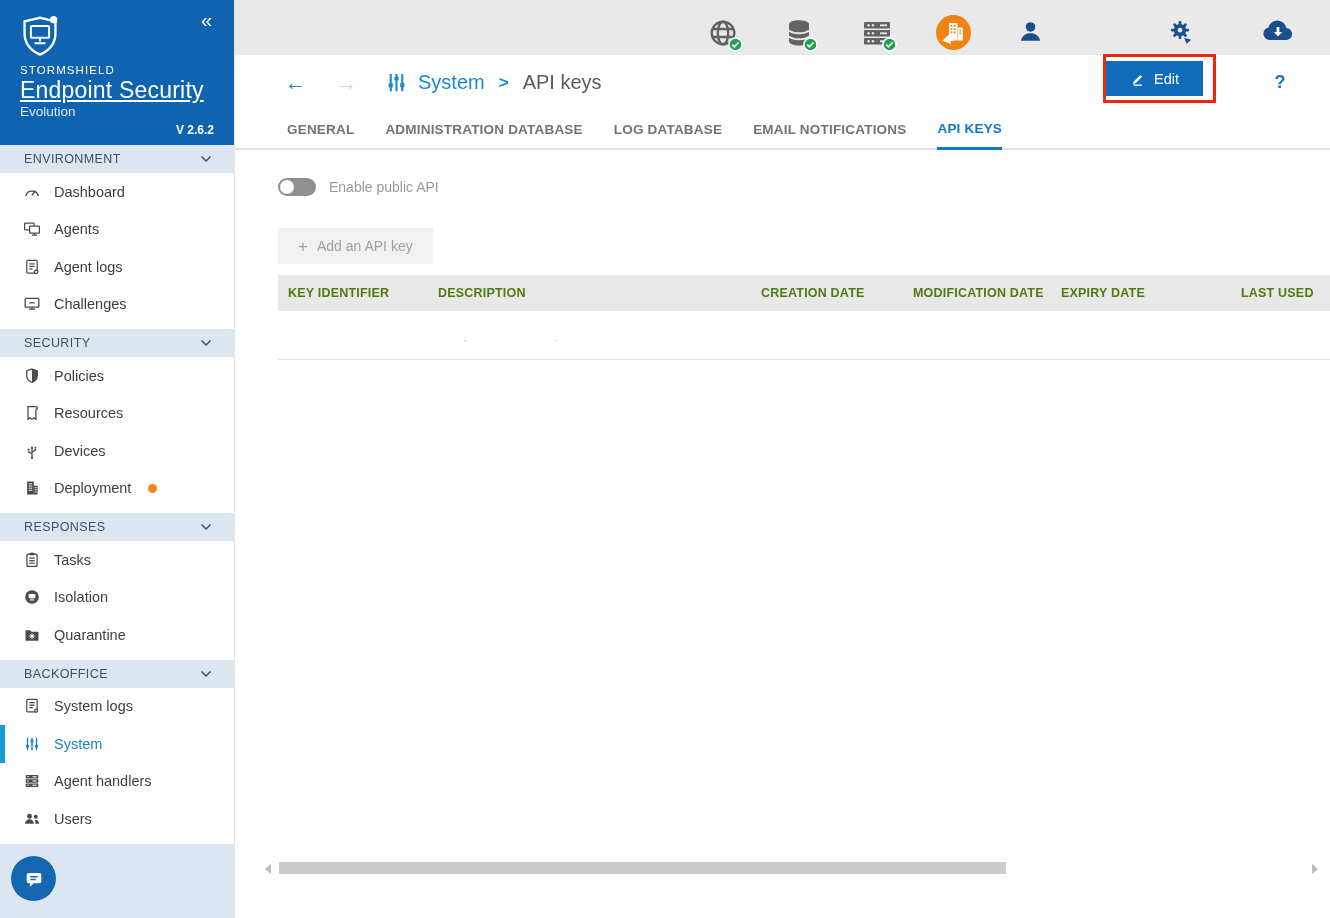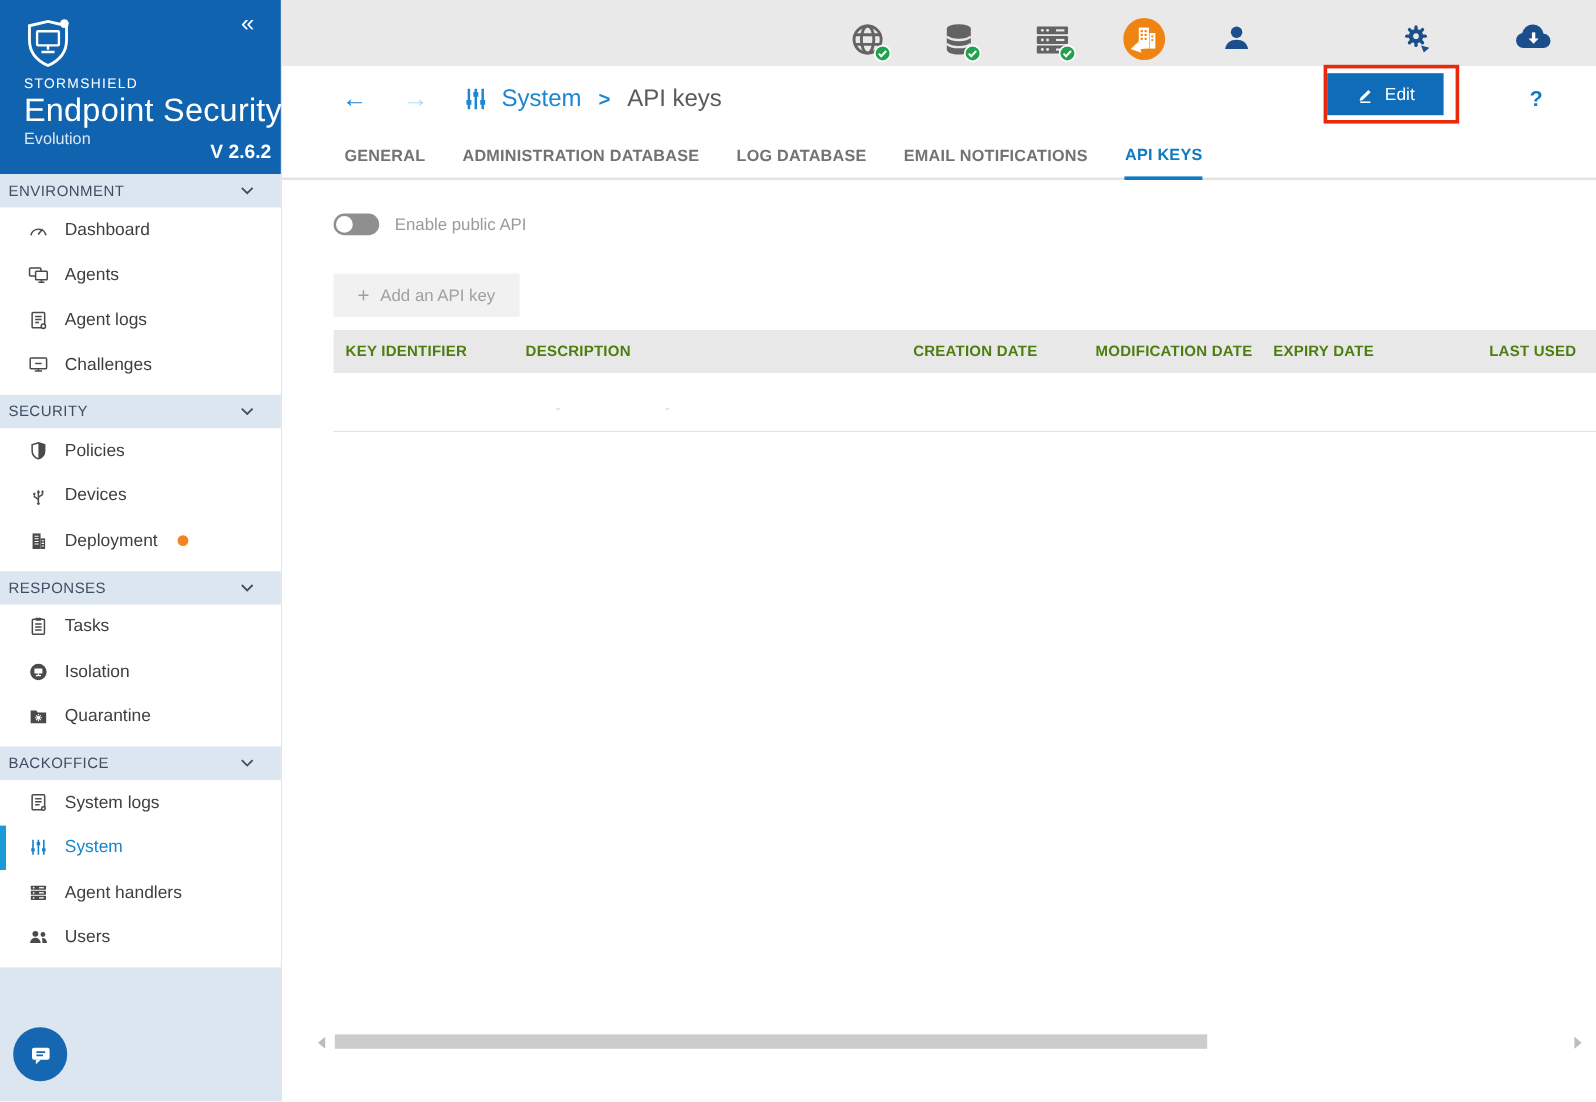--- a/index.html
+++ b/index.html
@@ -5,26 +5,26 @@
   * { margin:0; padding:0; box-sizing:border-box; }
   html,body { width:1330px; height:918px; overflow:hidden; font-family:"Liberation Sans","DejaVu Sans",sans-serif; background:#fff; }
   .app { position:relative; width:1330px; height:918px; }
 
   
   .sidebar { position:absolute; left:0; top:0; width:235px; height:918px; background:#dce6f0; border-right:1px solid #e4e4e4; }
   .logo { position:relative; height:145px; background:#1063ae; color:#fff; padding:14px 18px 0 20px; }
   .collapse { position:absolute; right:22px; top:10px; font-size:20px; color:#fff; cursor:pointer; line-height:1; }
   .shield { display:block; margin-bottom:6px; }
   .b-name { font-size:11.5px; font-weight:normal; letter-spacing:1.1px; margin-top:2px; }
-  .b-prod { font-size:27px; font-weight:400; letter-spacing:0.2px; margin-top:1px; white-space:nowrap; }
+  .b-prod { font-size:23px; font-weight:400; letter-spacing:0.2px; margin-top:1px; white-space:nowrap;text-decoration:underline; }
   .b-ed   { font-size:13.5px; font-weight:300; color:#dbe7f3; margin-top:0; }
-  .b-ver  { position:absolute; right:8px; bottom:8px; font-size:16px; font-weight:bold; }
+  .b-ver  { position:absolute; right:20px; bottom:8px; font-size:12px; font-weight:bold; }
 
   .nav { background:#fff; }
-  .sec-h { height:28px; background:#dce6f0; display:flex; align-items:center; justify-content:space-between; padding:0 22px 0 7px; cursor:pointer; }
+  .sec-h { height:28px; background:#dce6f0; display:flex; align-items:center; justify-content:space-between; padding:0 22px 0 24px; cursor:pointer; }
   .sec-label { font-size:12.5px; color:#3f4e63; letter-spacing:0.4px; }
   .sec-items { background:#fff; padding-bottom:6px; }
   .item { position:relative; height:37.5px; display:flex; align-items:center; gap:13px; padding-left:23px; color:#3e3e3e; font-size:14.5px; cursor:pointer; }
   .item .ic { color:#4a4a4a; flex:0 0 18px; }
   .item.active { color:#1585ca; }
   .item.active .ic { color:#1585ca; }
   .item.active::before { content:""; position:absolute; left:0; top:0; bottom:0; width:5px; background:#1a9bd7; }
   .dot { width:9px; height:9px; border-radius:50%; background:#f5831f; margin-left:4px; }
   .fab { position:absolute; left:11px; top:856px; width:45px; height:45px; border-radius:50%; background:#1467b0; border:none; display:flex; align-items:center; justify-content:center; cursor:pointer; }
 
@@ -139,20 +139,26 @@
             <path d="M1.5 1.5L6 6l4.5-4.5" stroke="#3f4e63" stroke-width="1.5" fill="none"></path>
           </svg>
       </div>
       <div class="sec-items">
         <div class="item">
           <svg class="ic" width="18" height="18" viewBox="0 0 20 20" fill="none" stroke="currentColor" stroke-width="1.4">
               <path d="M10 2.2l5.8 1.9v5.6c0 3.9-2.7 6.3-5.8 7.4-3.1-1.1-5.8-3.5-5.8-7.4V4.1z"></path>
               <path d="M10 2.2l5.8 1.9v5.6c0 3.9-2.7 6.3-5.8 7.4z" fill="currentColor" stroke="none"></path>
             </svg>
           <span>Policies</span>
+        </div>
+        <div class="item">
+          <svg class="ic" width="18" height="18" viewBox="0 0 20 20" fill="none" stroke="currentColor" stroke-width="1.4">
+              <path d="M5.4 3h9.2a1.4 1.4 0 0 1 0 2.8h-0.2V17l-2.3-1.6L10 17l-2.1-1.6L5.6 17V4.4A1.4 1.4 0 0 1 5.4 3z"></path>
+            </svg>
+          <span>Resources</span>
         </div>
         <div class="item">
           <svg class="ic" width="18" height="18" viewBox="0 0 20 20" fill="none" stroke="currentColor" stroke-width="1.4">
               <path d="M10 16.5V5.4"></path>
               <path d="M10 4.6l-1.6 2.7h3.2z" fill="currentColor" stroke="none"></path>
               <path d="M10 13.4L6.2 11V9.6"></path>
               <rect x="5.2" y="7.4" width="2" height="2" fill="currentColor" stroke="none"></rect>
               <path d="M10 11.4l3.8-2.4V7.6"></path>
               <circle cx="13.8" cy="6.4" r="1.1" fill="currentColor" stroke="none"></circle>
               <circle cx="10" cy="17.4" r="1.3" fill="currentColor" stroke="none"></circle>

